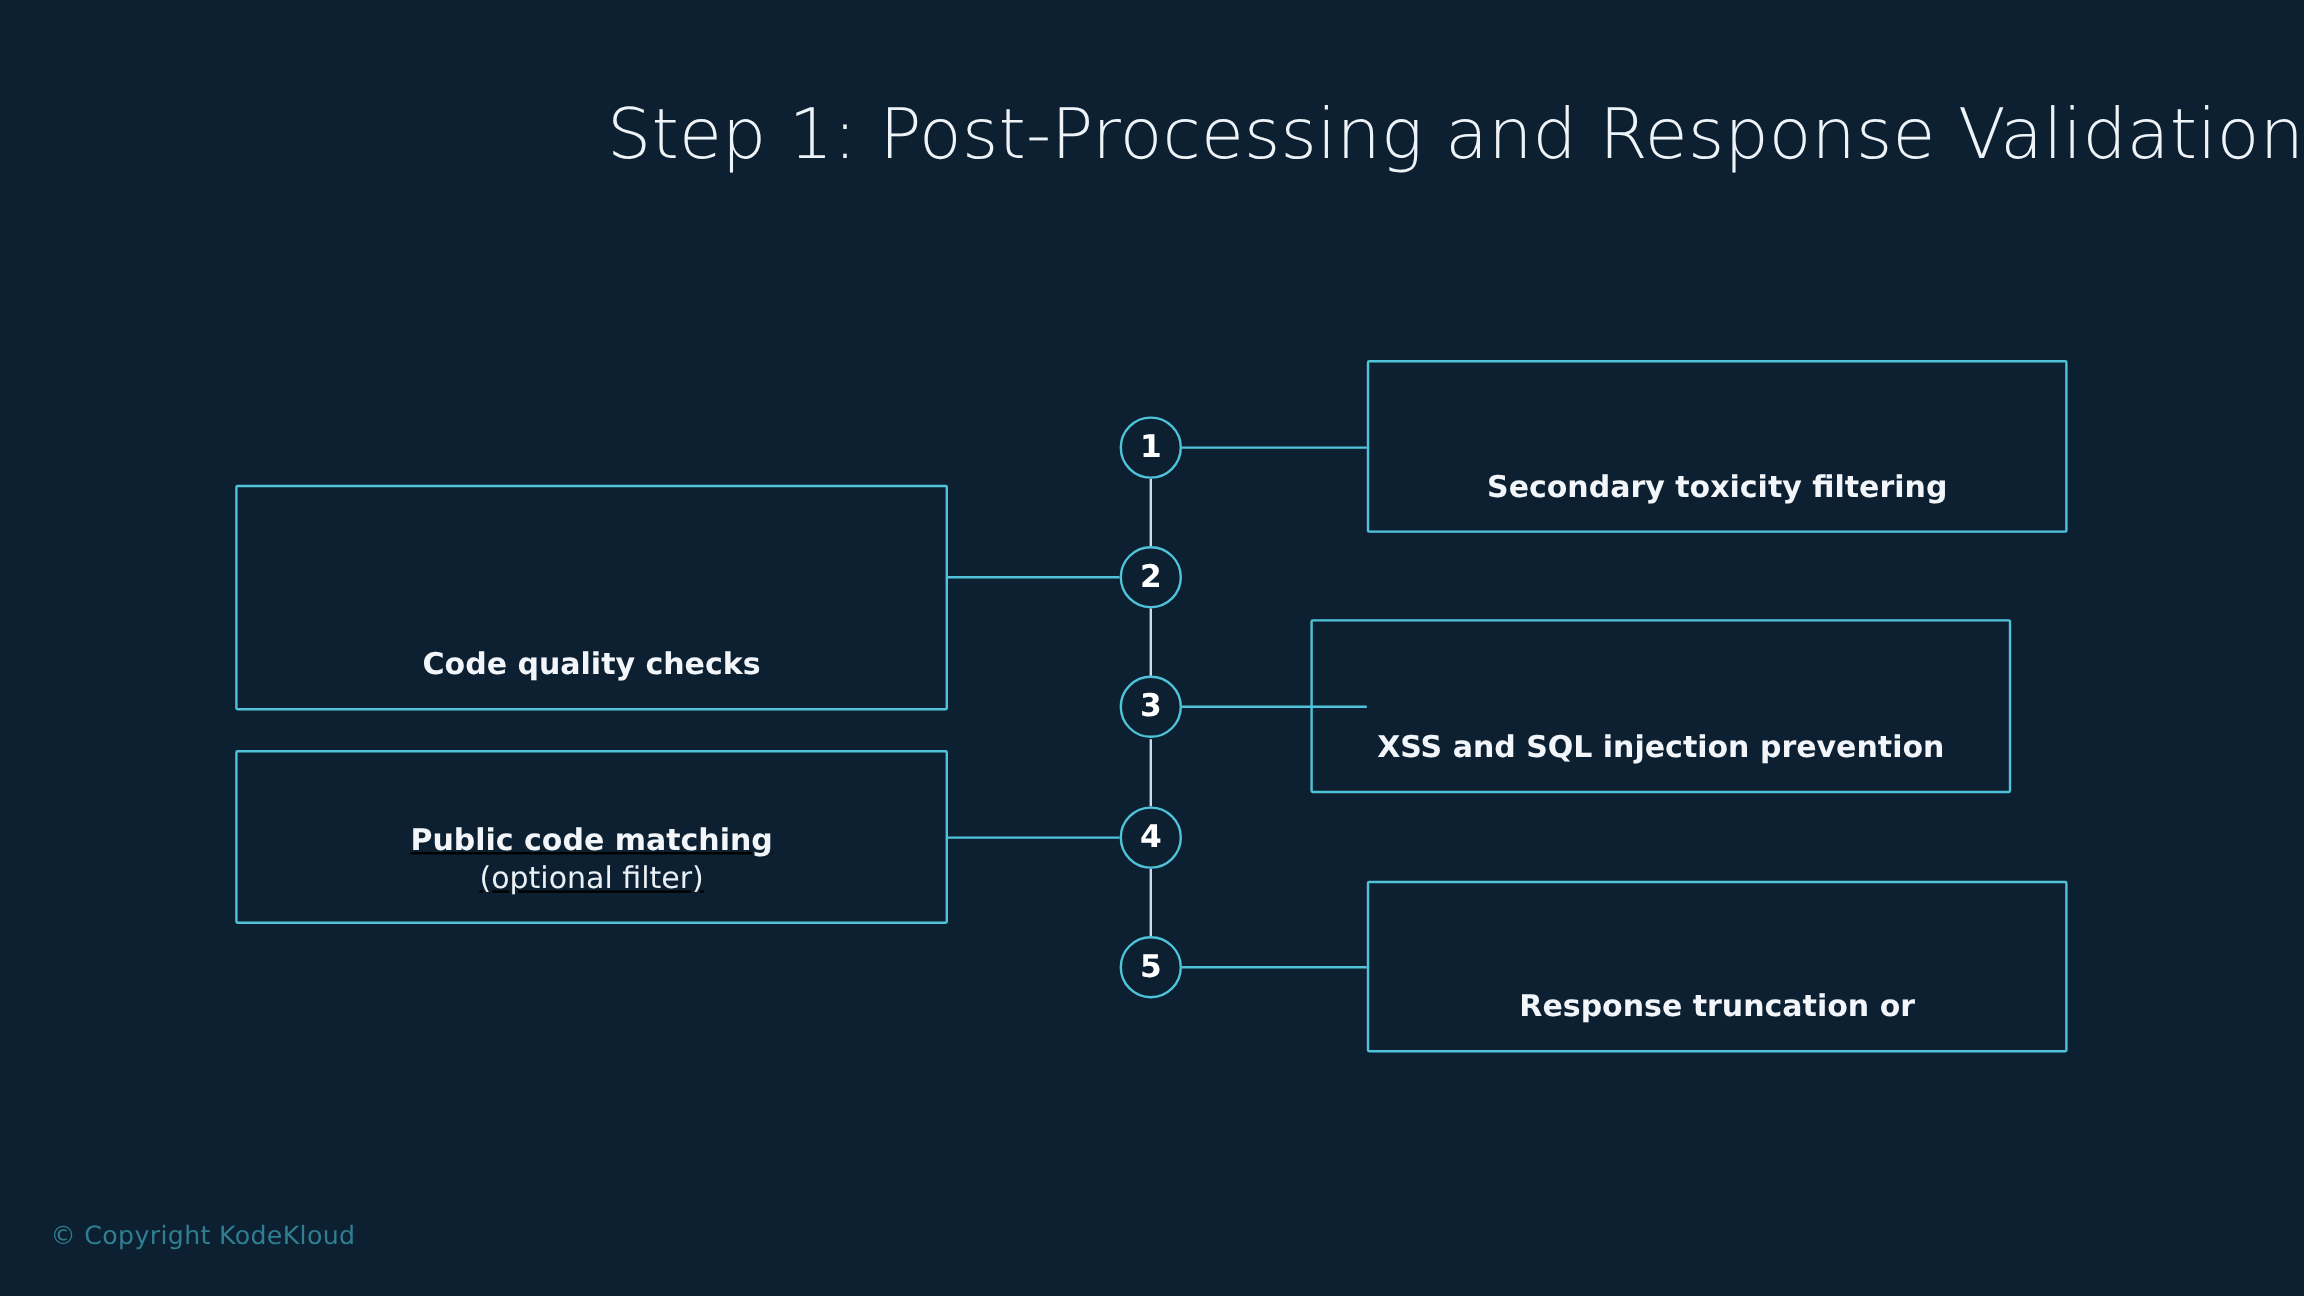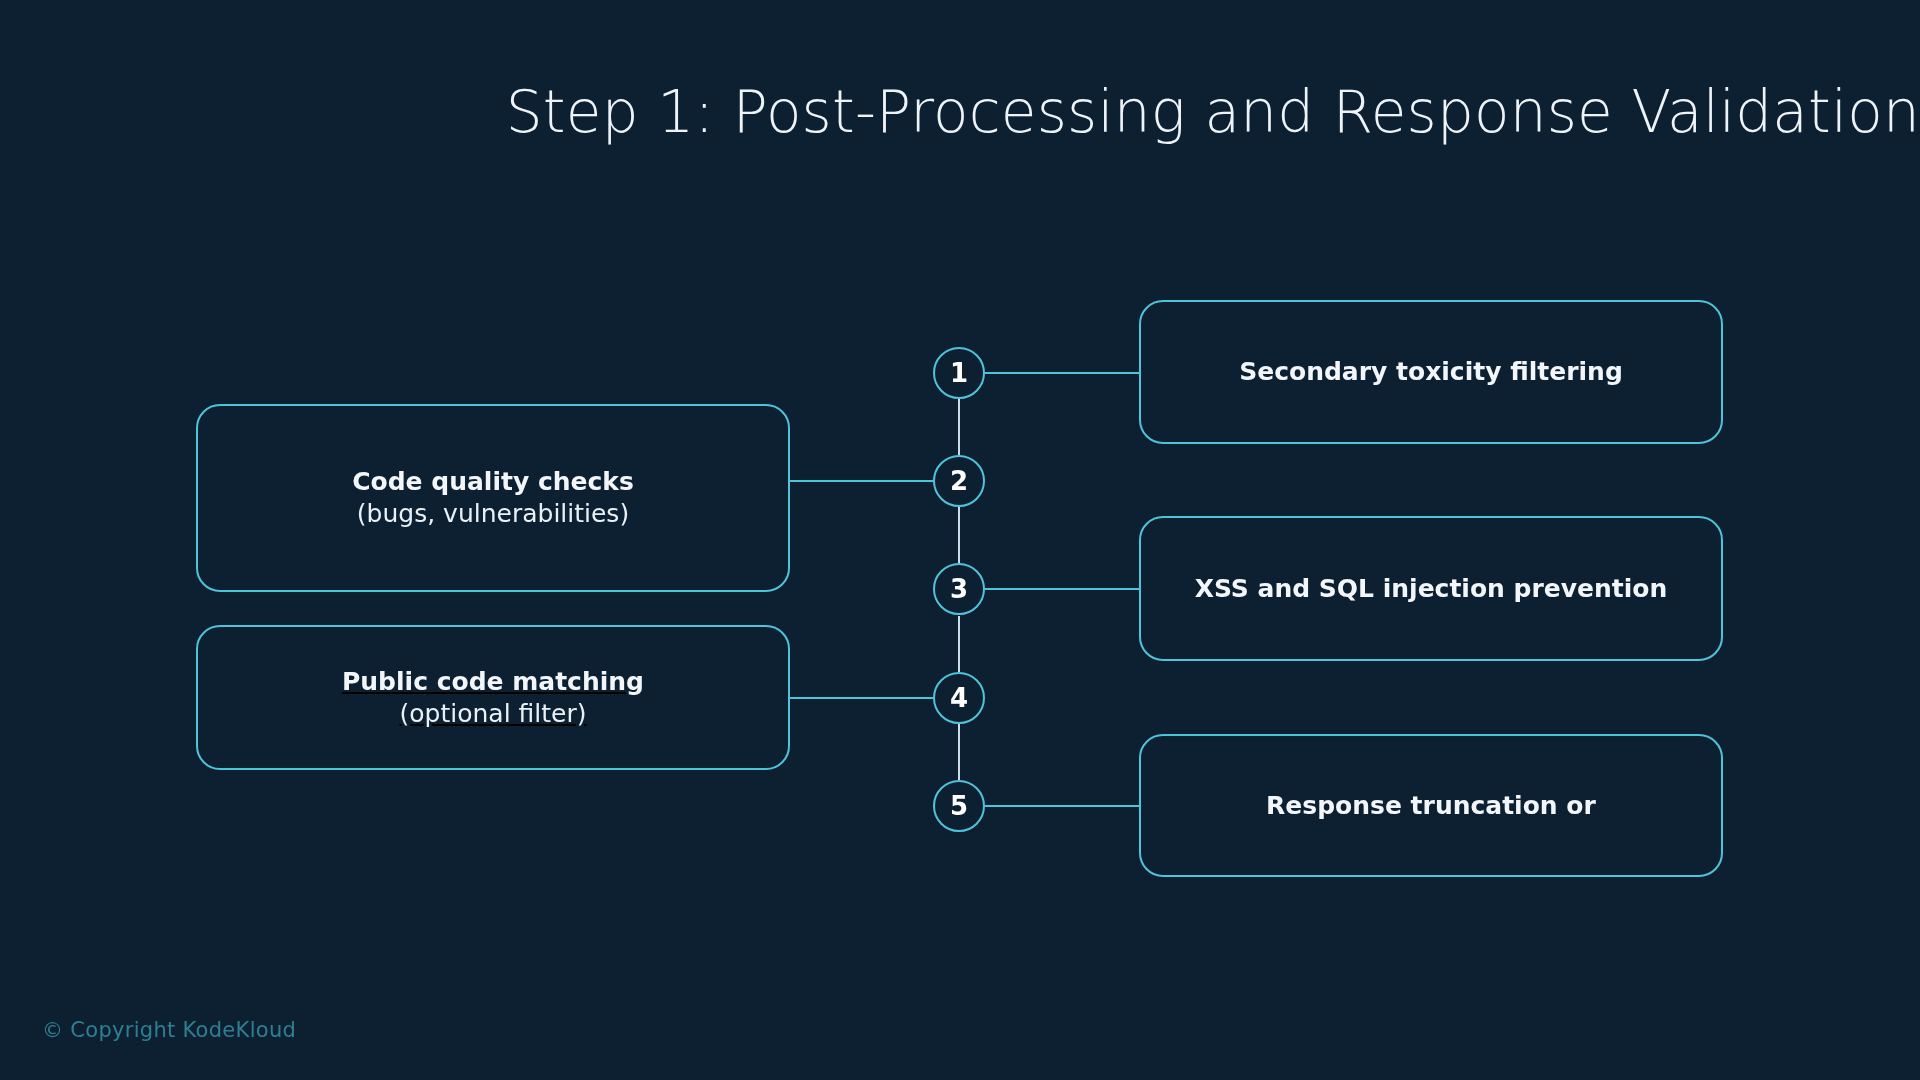--- a/index.html
+++ b/index.html
@@ -47,26 +47,26 @@
     width: 1920px;
     height: 1080px;
     pointer-events: none;
   }
 
   
   .card {
     position: absolute;
     box-sizing: border-box;
     border: 2px solid #4fc3d9;
-    border-radius: 24px;
+    border-radius: 2px;
     background: transparent;
     display: flex;
     flex-direction: column;
     align-items: center;
-    justify-content: center;
+    justify-content: flex-end;
     text-align: center;
     padding: 20px 26px;
   }
   .card .line-primary {
     color: #f2f6fa;
     font-size: 25px;
     font-weight: bold;
     line-height: 1.28;
     white-space: nowrap;
   }
@@ -77,21 +77,21 @@
     line-height: 1.28;
     white-space: nowrap;
   }
 
   
   #card-left-1 { left: 196px; top: 404px; width: 594px; height: 188px; }
   #card-left-2 { left: 196px; top: 625px; width: 594px; height: 145px; text-decoration: underline; }
 
   
   #card-right-1 { left: 1139px; top: 300px; width: 584px; height: 144px; }
-  #card-right-2 { left: 1139px; top: 516px; width: 584px; height: 145px; }
+  #card-right-2 { left: 1092px; top: 516px; width: 584px; height: 145px; }
   #card-right-3 { left: 1139px; top: 734px; width: 584px; height: 143px; }
 
   
   .step-circle {
     position: absolute;
     width: 52px;
     height: 52px;
     margin-left: -26px;
     margin-top: -26px;
     box-sizing: border-box;
@@ -134,21 +134,20 @@
 
     <line x1="985" y1="373" x2="1139" y2="373" stroke="#4fc3d9" stroke-width="2"></line>
     <line x1="790" y1="481" x2="933" y2="481" stroke="#4fc3d9" stroke-width="2"></line>
     <line x1="985" y1="589" x2="1139" y2="589" stroke="#4fc3d9" stroke-width="2"></line>
     <line x1="790" y1="698" x2="933" y2="698" stroke="#4fc3d9" stroke-width="2"></line>
     <line x1="985" y1="806" x2="1139" y2="806" stroke="#4fc3d9" stroke-width="2"></line>
   </svg>
 
   <div class="card" id="card-left-1">
     <div class="line-primary">Code quality checks</div>
-    <div class="line-secondary">(bugs, vulnerabilities)</div>
   </div>
 
   <div class="card" id="card-left-2">
     <div class="line-primary">Public code matching</div>
     <div class="line-secondary">(optional filter)</div>
   </div>
 
   <div class="card" id="card-right-1">
     <div class="line-primary">Secondary toxicity filtering</div>
   </div>

